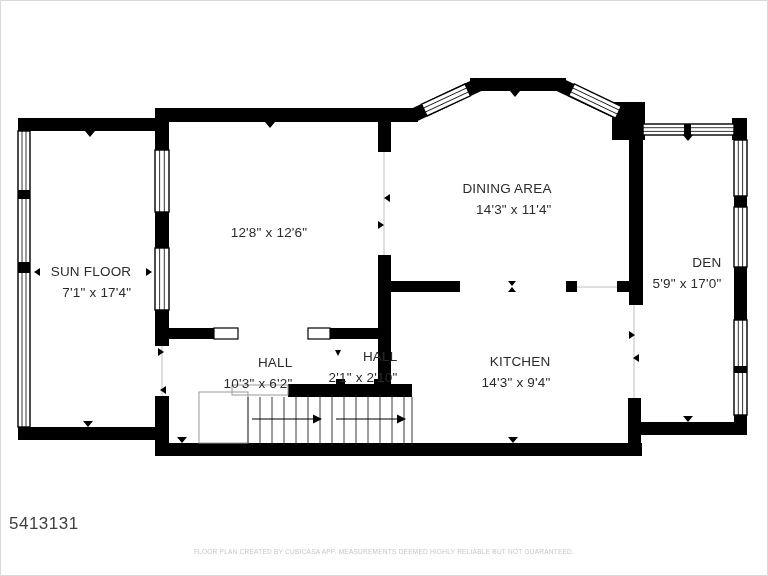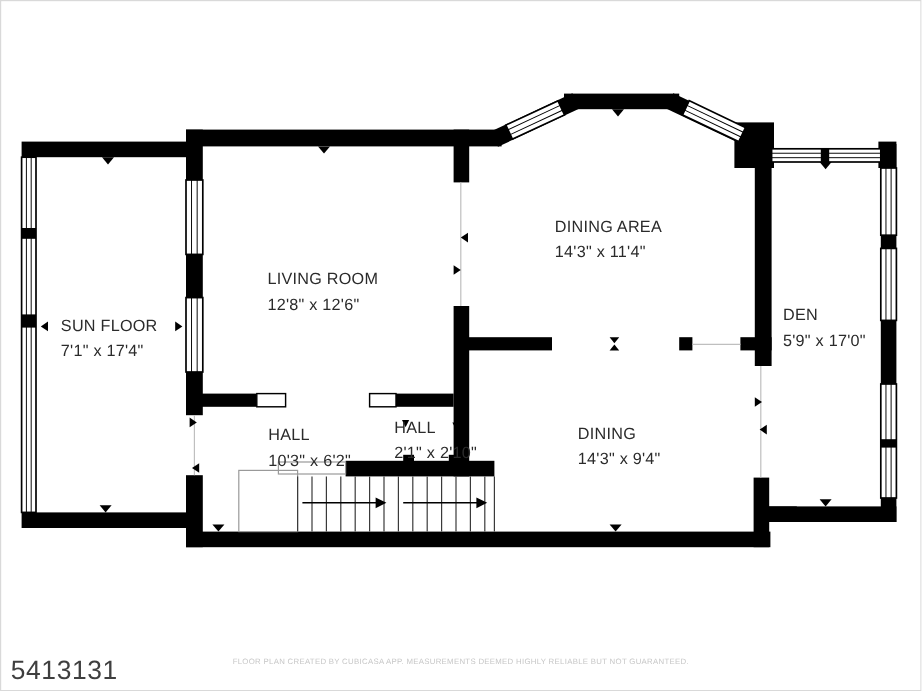--- a/index.html
+++ b/index.html
@@ -1,23 +1,23 @@
 <!DOCTYPE html>
 <html><head>
 <meta charset="utf-8">
 <style>
   html,body{margin:0;padding:0;background:#fff;}
   body{width:768px;height:576px;position:relative;overflow:hidden;
        font-family:"Liberation Sans", sans-serif;}
   .frame{position:absolute;inset:0;border:1px solid #d9d9d9;pointer-events:none;}
   svg.plan{position:absolute;left:0;top:0;}
-  .label{position:absolute;transform:translateX(-50%);text-align:left;
+  .label{position:absolute;transform:translateX(-50%);text-align:right;
          line-height:21px;font-size:13.5px;color:#2b2b2b;letter-spacing:.2px;
          white-space:nowrap;}
-  .plan-number{position:absolute;left:9px;top:546px;font-size:22px;
+  .plan-number{position:absolute;left:9px;top:514px;font-size:17px;
                color:#3f3f3f;letter-spacing:.5px;}
   .footer-note{position:absolute;left:0;right:0;top:548px;text-align:center;
                font-size:6.5px;color:#c6c6c6;letter-spacing:.25px;}
 </style>
 </head>
 <body>
 
 <div class="frame"></div>
 
 <svg class="plan" width="768" height="576" viewBox="0 0 768 576">
@@ -185,21 +185,20 @@
     <rect x="374" y="379" width="9" height="6"></rect>
   </g>
 </svg>
 
 <div class="label" style="left:91px;top:261px">
   <div>SUN FLOOR</div>
   <div>7'1" x 17'4"</div>
 </div>
 
 <div class="label" style="left:269px;top:222px">
-  <div>LIVING ROOM</div>
   <div>12'8" x 12'6"</div>
 </div>
 
 <div class="label" style="left:507px;top:178px">
   <div>DINING AREA</div>
   <div>14'3" x 11'4"</div>
 </div>
 
 <div class="label" style="left:687px;top:252px">
   <div>DEN</div>
@@ -210,18 +209,18 @@
   <div>HALL</div>
   <div>10'3" x 6'2"</div>
 </div>
 
 <div class="label" style="left:363px;top:346px">
   <div>HALL</div>
   <div>2'1" x 2'10"</div>
 </div>
 
 <div class="label" style="left:516px;top:351px">
-  <div>DINING</div>
+  <div>KITCHEN</div>
   <div>14'3" x 9'4"</div>
 </div>
 
 <div class="plan-number">5413131</div>
 <div class="footer-note">FLOOR PLAN CREATED BY CUBICASA APP. MEASUREMENTS DEEMED HIGHLY RELIABLE BUT NOT GUARANTEED.</div>
 
 </body></html>

